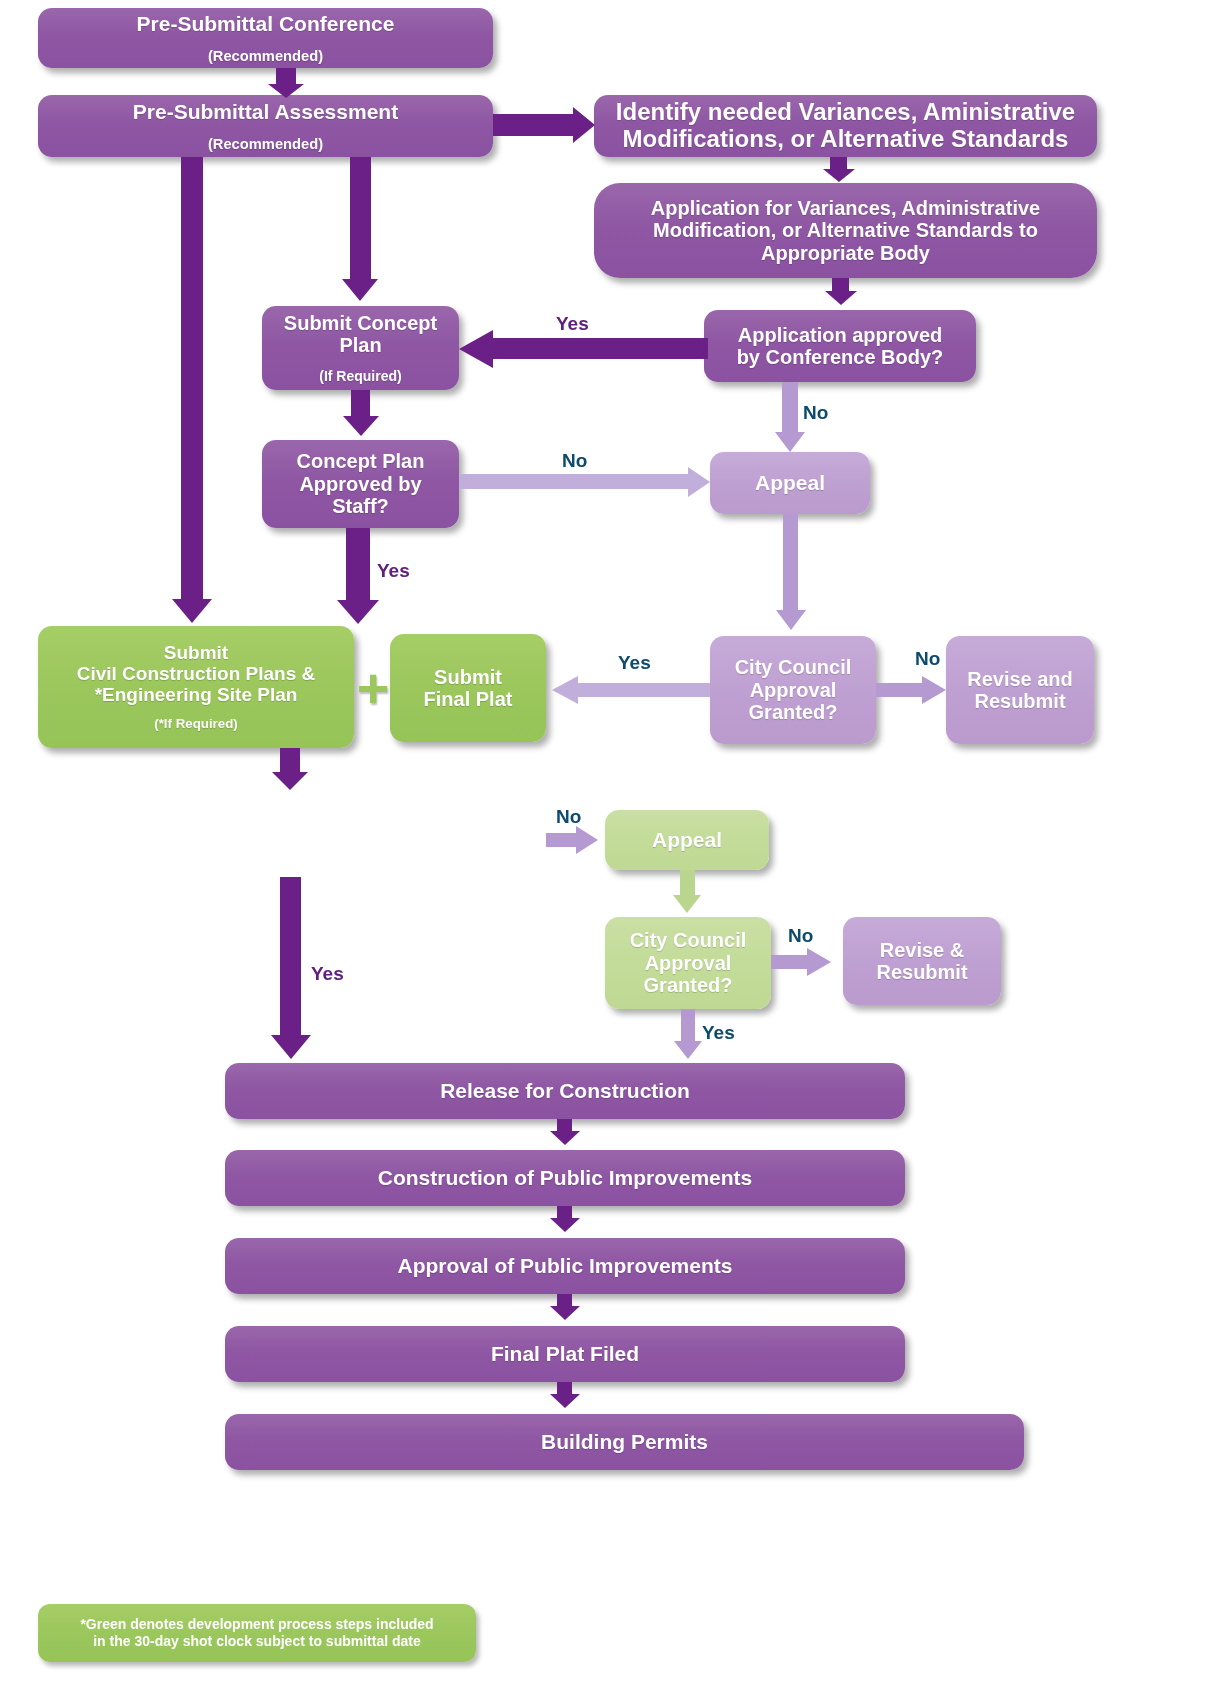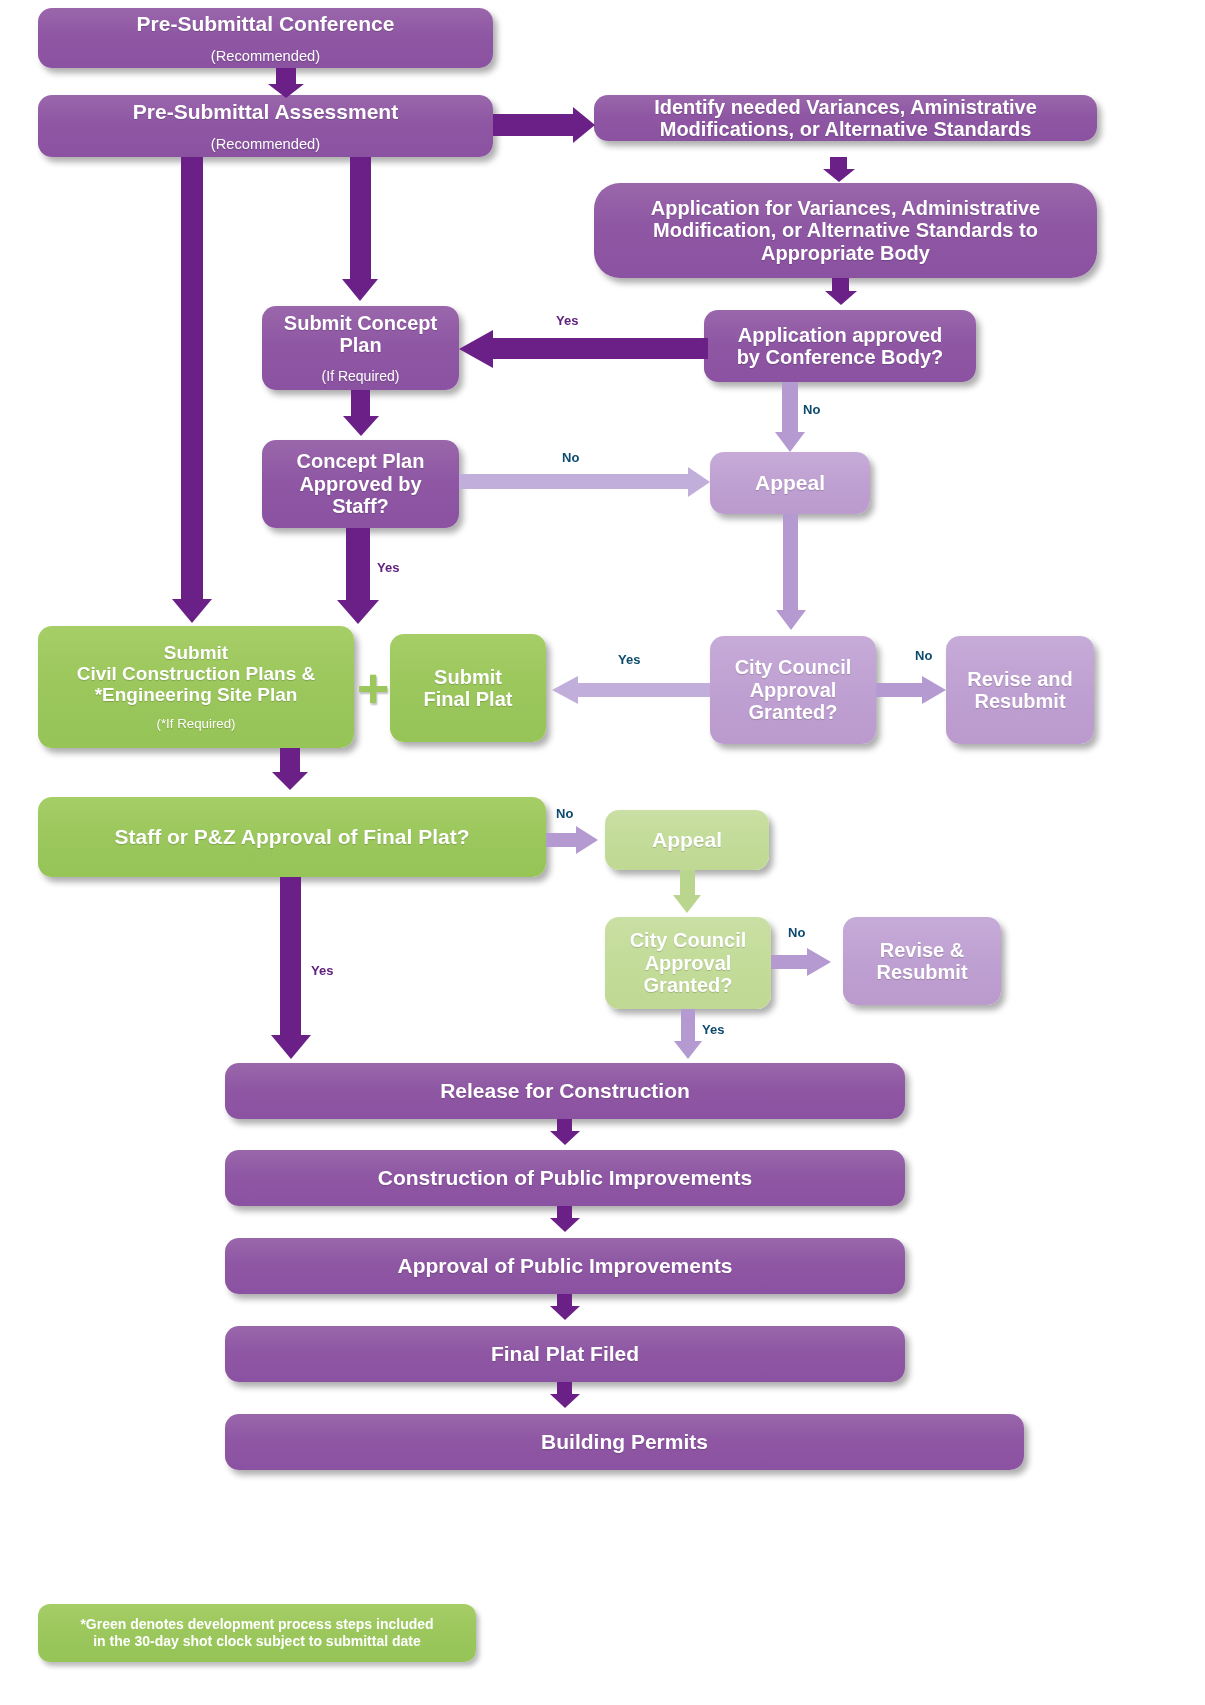--- a/index.html
+++ b/index.html
@@ -15,34 +15,34 @@
     justify-content:center;
     text-align:center;
     color:#ffffff;
     font-weight:bold;
     box-shadow:4px 5px 6px rgba(0,0,0,0.32);
     box-sizing:border-box;
     padding:4px 20px;
     line-height:1.12;
     text-shadow:0 1px 1px rgba(0,0,0,0.18);
   }
-  .node .sub{font-size:0.70em;font-weight:normal;display:block;margin-top:12px;}
+  .node .sub{font-size:0.70em;font-weight:bold;display:block;margin-top:12px;}
 
   
   .p-dark{background:linear-gradient(180deg,#9a67ab 0%,#8e56a3 48%,#8a52a0 100%);}
   .p-light{background:linear-gradient(180deg,#c6abd8 0%,#bfa0d2 50%,#bb9ace 100%);}
   .g-dark{background:linear-gradient(180deg,#a6ce67 0%,#9bc75c 50%,#96c457 100%);}
   .g-light{background:linear-gradient(180deg,#cadfa4 0%,#c3dc99 50%,#bfd994 100%);}
 
   
   .lineV{position:absolute;}
   .lineH{position:absolute;}
   .tri{position:absolute;width:0;height:0;}
 
-  .lbl{position:absolute;font-weight:bold;font-size:13px;}
+  .lbl{position:absolute;font-weight:bold;font-size:19px;}
   .lbl.dk{color:#61207e;}
   .lbl.lt{color:#0c4a6e;}
 
   .plus{position:absolute;color:#9bc75c;font-weight:bold;line-height:1;text-shadow:1px 2px 2px rgba(0,0,0,0.25);}
 
   .legend{
     position:absolute;border-radius:12px;
     background:linear-gradient(180deg,#a6ce67 0%,#9bc75c 50%,#96c457 100%);
     color:#ffffff;font-weight:bold;font-size:14px;text-align:center;
     display:flex;align-items:center;justify-content:center;
@@ -58,21 +58,21 @@
   <div class="node p-dark" style="left:38px;top:8px;width:455px;height:60px;font-size:21px;">
     <span>Pre-Submittal Conference</span>
     <span class="sub">(Recommended)</span>
   </div>
 
   <div class="node p-dark" style="left:38px;top:95px;width:455px;height:62px;font-size:21px;">
     <span>Pre-Submittal Assessment</span>
     <span class="sub">(Recommended)</span>
   </div>
 
-  <div class="node p-dark" style="left:594px;top:95px;width:503px;height:46px;font-size:20px;">
+  <div class="node p-dark" style="left:594px;top:95px;width:503px;height:62px;font-size:24px;">
     <span>Identify needed Variances, Aministrative Modifications, or Alternative Standards</span>
   </div>
 
   <div class="node p-dark" style="left:594px;top:183px;width:503px;height:95px;font-size:20px;border-radius:26px;">
     <span>Application for Variances, Administrative Modification, or Alternative Standards to Appropriate Body</span>
   </div>
 
   <div class="node p-dark" style="left:704px;top:310px;width:272px;height:72px;font-size:20px;">
     <span>Application approved by Conference Body?</span>
   </div>
@@ -105,23 +105,20 @@
     <span class="sub">(*If Required)</span>
   </div>
 
   <div class="plus" style="left:355px;top:660px;width:36px;font-size:56px;text-align:center;">+</div>
 
   <div class="node g-dark" style="left:390px;top:634px;width:156px;height:108px;font-size:20px;">
     <span>Submit</span>
     <span>Final Plat</span>
   </div>
 
-  <div class="node g-dark" style="left:38px;top:797px;width:508px;height:80px;font-size:21px;">
-    <span>Staff or P&amp;Z Approval of Final Plat?</span>
-  </div>
 
   <div class="node g-light" style="left:605px;top:810px;width:164px;height:60px;font-size:21px;">
     <span>Appeal</span>
   </div>
 
   <div class="node g-light" style="left:605px;top:917px;width:166px;height:92px;font-size:20px;">
     <span>City Council Approval Granted?</span>
   </div>
 
   <div class="node p-light" style="left:843px;top:917px;width:158px;height:88px;font-size:20px;">

